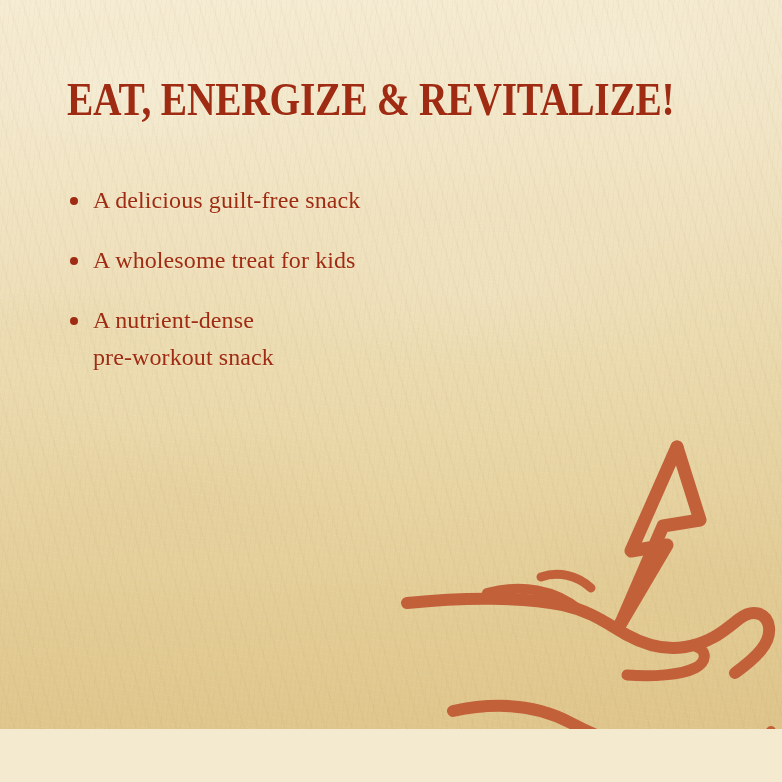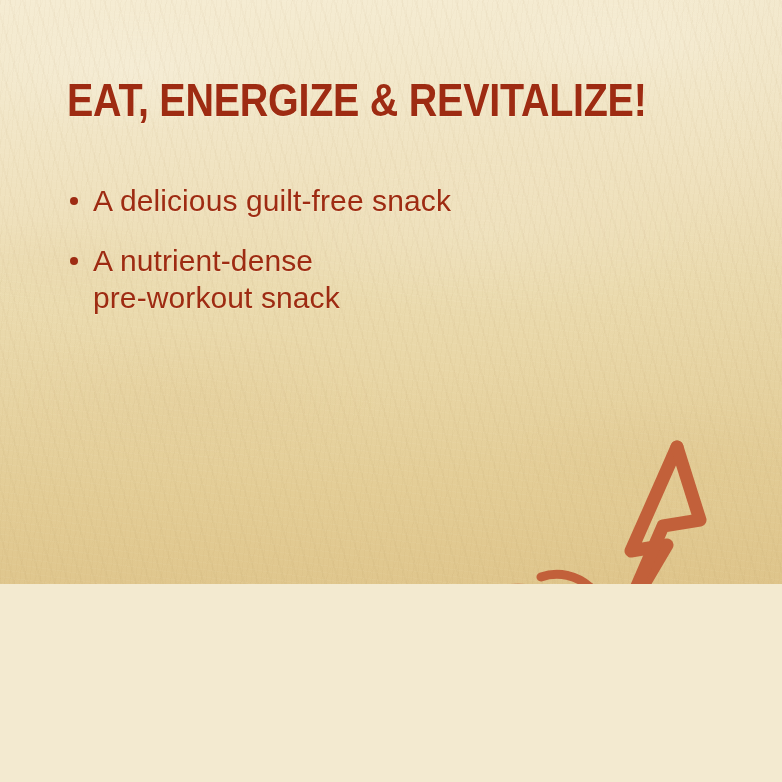--- a/index.html
+++ b/index.html
@@ -3,23 +3,23 @@
 <meta charset="utf-8">
 <style>
   html, body {
     margin: 0;
     padding: 0;
     background: #f3ead0;
   }
   #poster {
     position: relative;
     width: 782px;
-    height: 584px;
+    height: 729px;
     overflow: hidden;
-    font-family: Liberation Sans, sans-serif;
+    font-family: Liberation Serif, serif;
     background:
       linear-gradient(178deg,
         #f5ecd3 0%,
         #f2e7c9 18%,
         #efe1bd 34%,
         #ebdbaf 50%,
         #e8d5a4 66%,
         #e5cf98 82%,
         #e2c98f 100%);
   }
@@ -96,21 +96,21 @@
     position: absolute;
     left: 67px;
     top: 182px;
     width: 600px;
   }
   .bullet {
     position: relative;
     padding-left: 26px;
     margin-bottom: 23px;
     color: #9e2b12;
-    font-size: 30px;
+    font-size: 24px;
     line-height: 37px;
     font-weight: 500;
     letter-spacing: .1px;
     text-shadow: 0 1px 0 rgba(255,248,226,.30);
   }
   .bullet:last-child { margin-bottom: 16px; }
   .bullet .dot {
     position: absolute;
     left: 3px;
     top: 15px;
@@ -144,20 +144,24 @@
   <div id="headline">EAT, ENERGIZE &amp; REVITALIZE!</div>
 
   <div id="bullets">
 
     <div class="bullet">
       <span class="dot"></span>
       <span class="txt">A delicious guilt-free snack</span>
     </div>
 
 
+    <div class="bullet">
+      <span class="dot"></span>
+      <span class="txt">A wholesome treat for kids</span>
+    </div>
 
     <div class="bullet">
       <span class="dot"></span>
       <span class="txt">A nutrient-dense
 pre-workout snack</span>
     </div>
 
   </div>
 
   <div id="illo">

